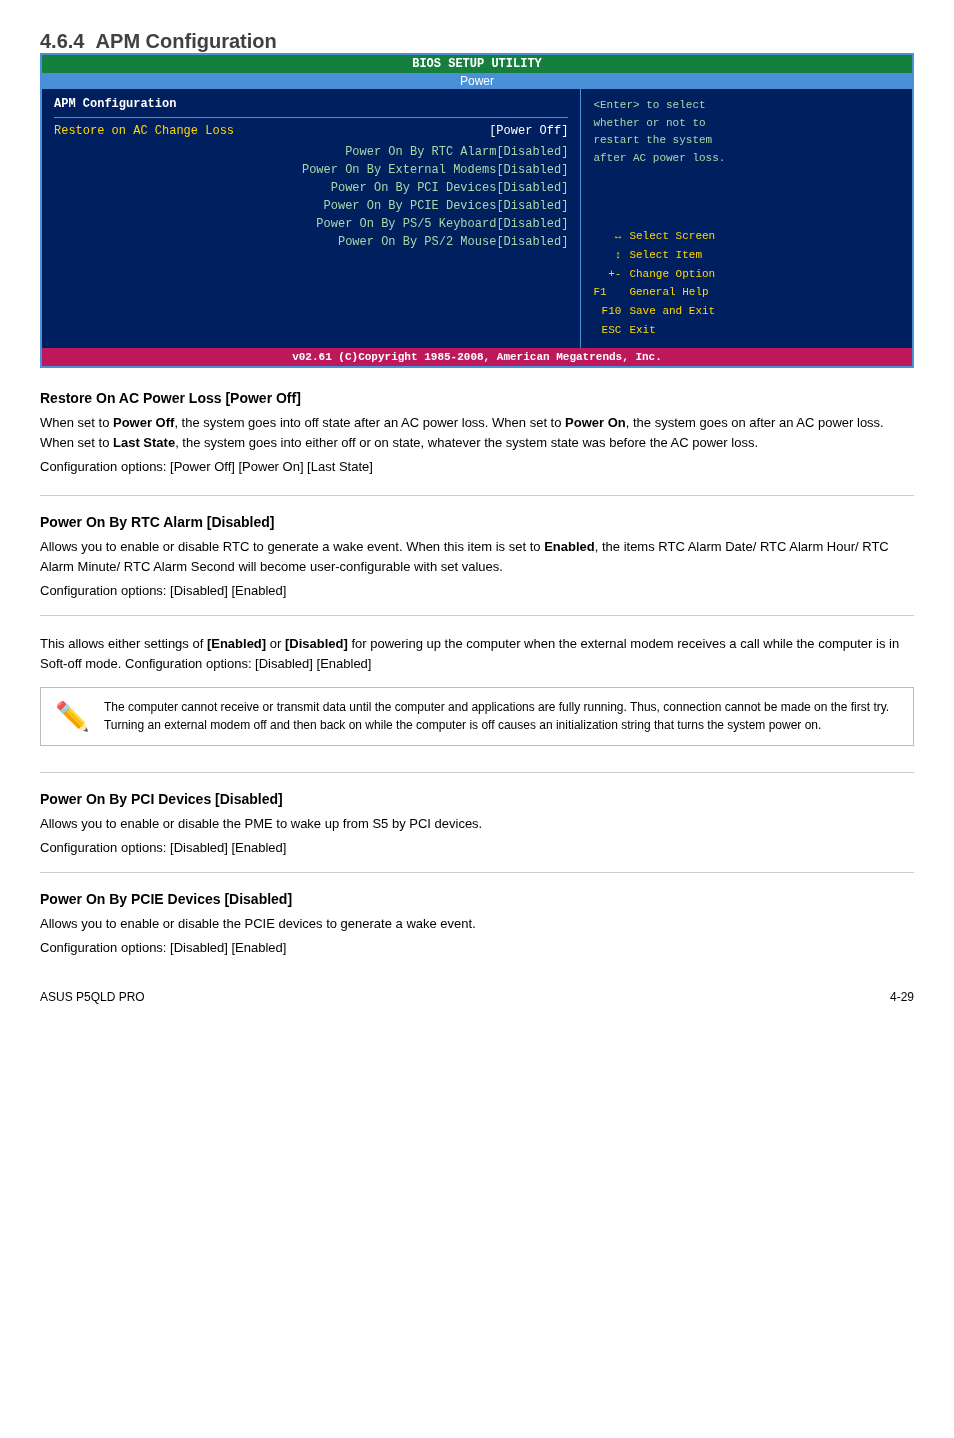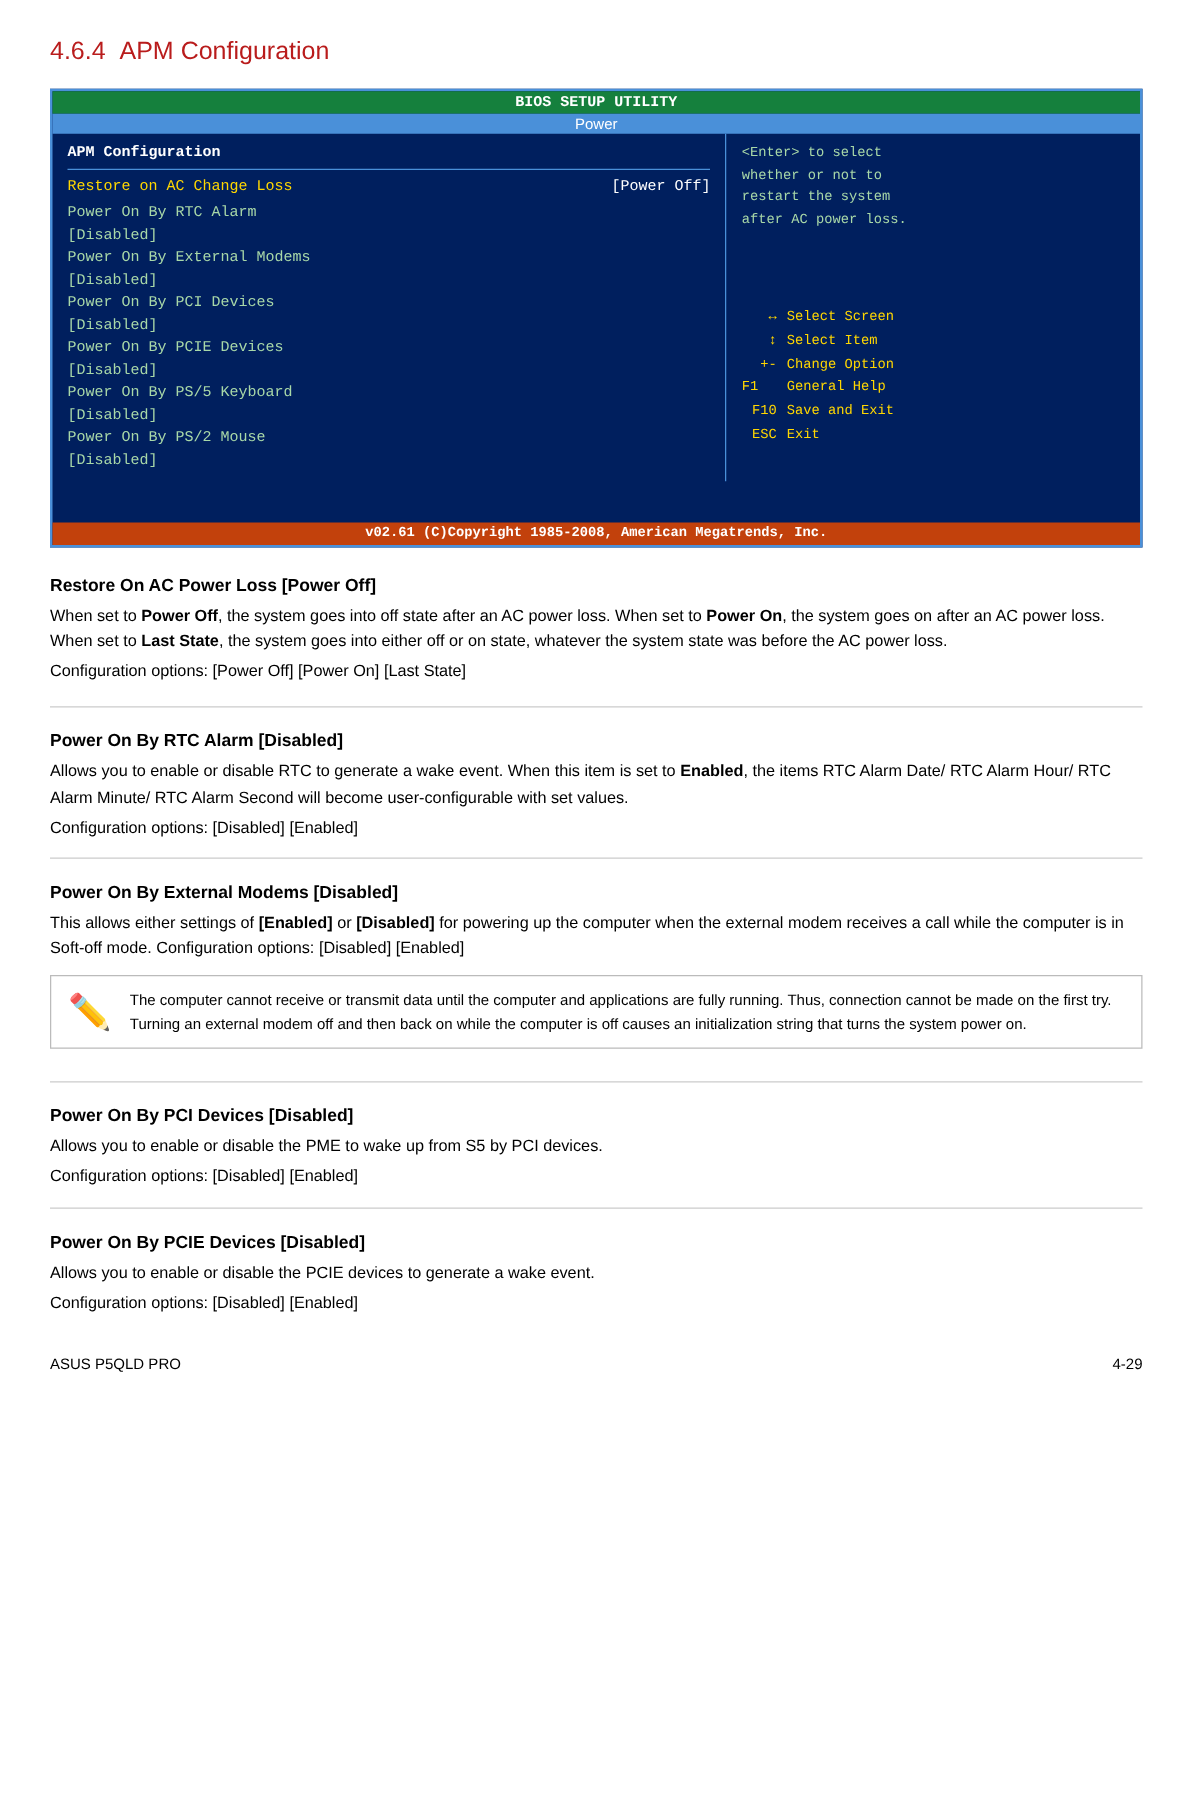--- a/index.html
+++ b/index.html
@@ -8,23 +8,22 @@
       font-size: 13px;
       background: #fff;
       color: #000;
       width: 954px;
       padding: 30px 40px;
     }
 
     
     .section-title {
       font-size: 20px;
-      font-weight: normal;
-      margin-bottom: 18px;
-      color: #b91c1c;
+      font-weight: bold;
+      color: #404040;
     }
 
     
     .bios-box {
       border: 2px solid #4a90d9;
       background: #001f5e;
       color: #fff;
       font-family: 'Courier New', monospace;
       font-size: 12px;
       margin-bottom: 22px;
@@ -93,39 +92,37 @@
       color: #fff;
       text-align: center;
     }
 
     .bios-row {
       color: #a8d8a8;
       display: flex;
       justify-content: flex-end;
       font-size: 12px;
       line-height: 1.5;
-      flex-direction: column;
     }
 
     .bios-nav-section {
       margin-top: 60px;
       color: #ffd700;
       font-size: 11px;
       line-height: 1.7;
     }
 
     .bios-footer {
-      background: #c2410c;
+      background: #be185d;
       color: #fff;
       text-align: center;
       padding: 3px 0;
       font-family: 'Courier New', monospace;
       font-size: 11px;
       font-weight: bold;
-      margin-top: 33px;
     }
 
     
     .content-section {
       margin-bottom: 18px;
       border-bottom: 1px solid #ccc;
       padding-bottom: 14px;
     }
     .content-section:last-of-type {
       border-bottom: none;
@@ -271,21 +268,20 @@
       </div>
     </div>
     <div class="content-section">
       <div class="subsection-title">Power On By RTC Alarm [Disabled]</div>
       <div class="subsection-body">
         <p style="margin-bottom: 4px;">Allows you to enable or disable RTC to generate a wake event. When this item is set to <b>Enabled</b>, the items RTC Alarm Date/ RTC Alarm Hour/ RTC Alarm Minute/ RTC Alarm Second will become user-configurable with set values.</p>
         <p style="margin-bottom: 0px;">Configuration options: [Disabled] [Enabled]</p>
       </div>
     </div>
     <div class="content-section">
-      <div class="subsection-title">Power On By External Modems [Disabled]</div>
       <div class="subsection-body">
         <p style="margin-bottom: 0px;">This allows either settings of <b>[Enabled]</b> or <b>[Disabled]</b> for powering up the computer when the external modem receives a call while the computer is in Soft-off mode. Configuration options: [Disabled] [Enabled]</p>
       </div>
       <div class="note-box">
         <div class="note-icon">✏️</div>
         <div class="note-text">The computer cannot receive or transmit data until the computer and applications are fully running. Thus, connection cannot be made on the first try. Turning an external modem off and then back on while the computer is off causes an initialization string that turns the system power on.</div>
       </div>
     </div>
     <div class="content-section">
       <div class="subsection-title">Power On By PCI Devices [Disabled]</div>

